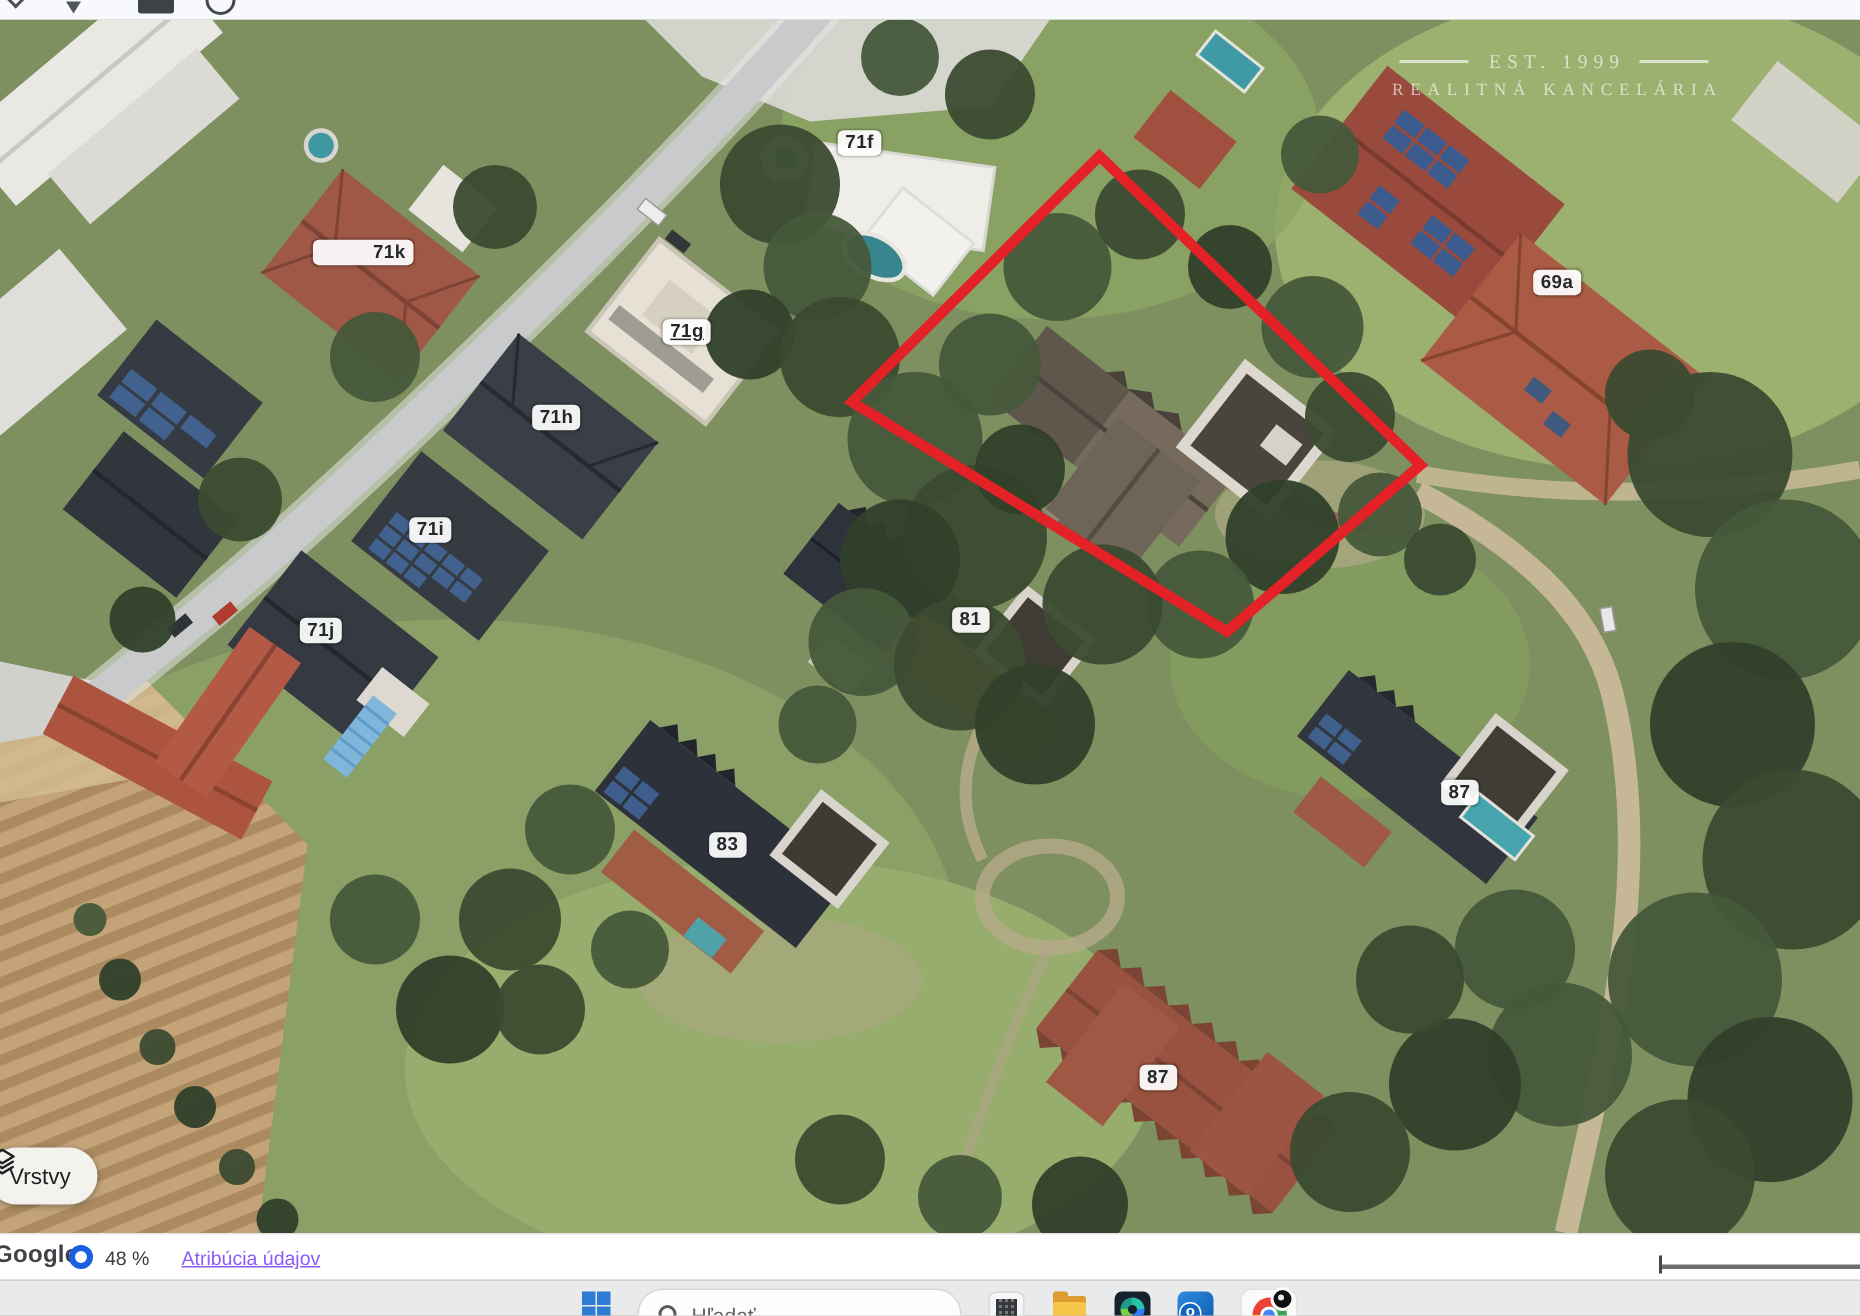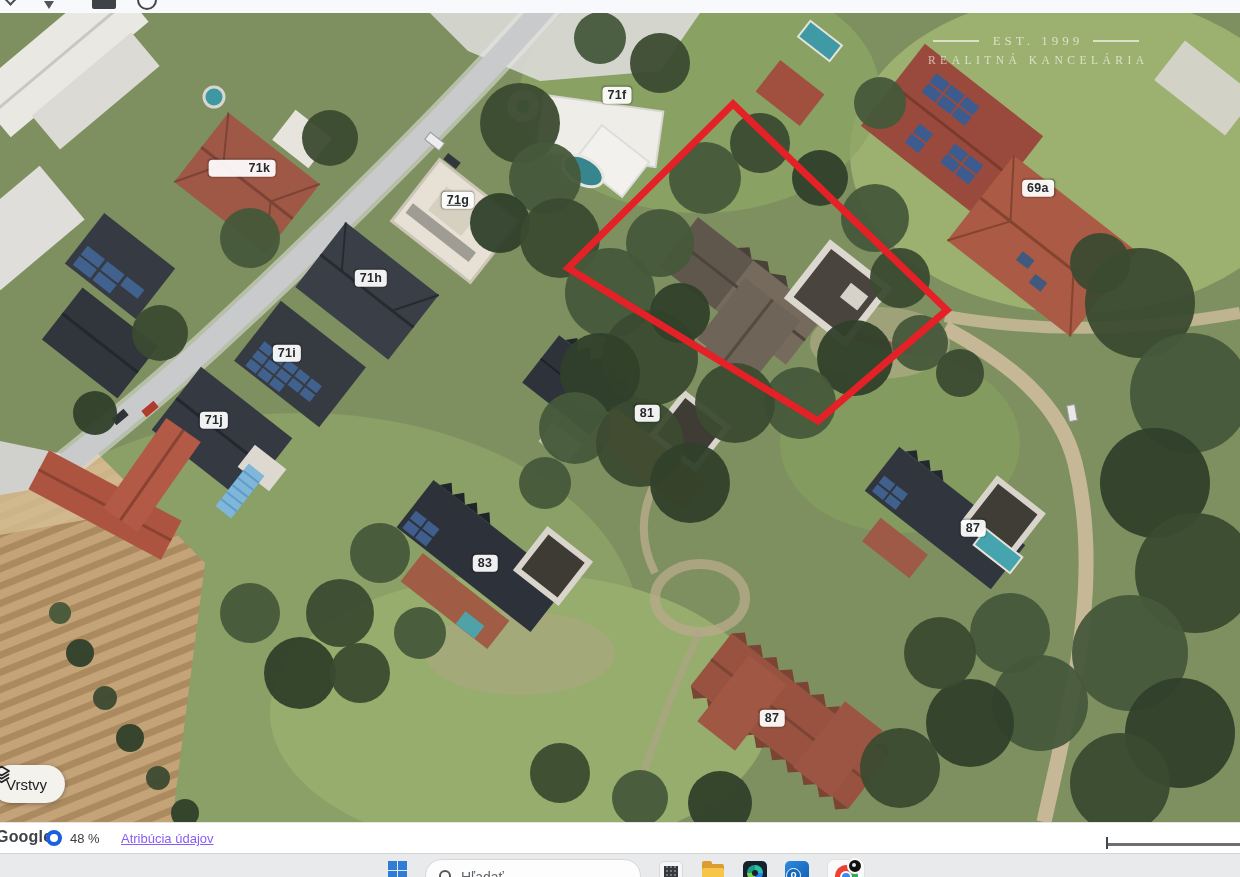--- a/index.html
+++ b/index.html
@@ -472,23 +472,23 @@
   <div class="watermark">
     <div class="wm-est">EST. 1999</div>
     <div class="wm-sub">REALITNÁ KANCELÁRIA</div>
   </div>
 
   <svg class="poly-layer" width="1240" height="809" viewBox="0 0 1240 809">
     <polygon fill="none" stroke-linejoin="miter" points="733,91 568,255 818,408 947,297" stroke="#e42127" stroke-width="7"></polygon>
   </svg>
 
   <div id="labels-layer">
-      <div class="map-label" style="left: 573px; top: 82px; margin-left: 44px;">71f</div>
+      <div class="map-label" style="left: 573px; top: 82px;">71f</div>
       <div class="map-label" style="left: 242px; top: 155px; padding-left: 40px;">71k</div>
-      <div class="map-label" style="left: 458px; top: 187px; text-decoration: underline;">71g</div>
+      <div class="map-label" style="left: 458px; top: 208px; text-decoration: underline;">71g</div>
       <div class="map-label" style="left: 371px; top: 265px;">71h</div>
       <div class="map-label" style="left: 287px; top: 340px;">71i</div>
       <div class="map-label" style="left: 214px; top: 407px; text-align: right;">71j</div>
       <div class="map-label" style="left: 1038px; top: 175px;">69a</div>
       <div class="map-label" style="left: 618px; top: 400px; margin-left: 29px;">81</div>
       <div class="map-label" style="left: 485px; top: 550px;">83</div>
       <div class="map-label" style="left: 973px; top: 515px;">87</div>
       <div class="map-label" style="left: 772px; top: 705px;">87</div>
     </div>
 

